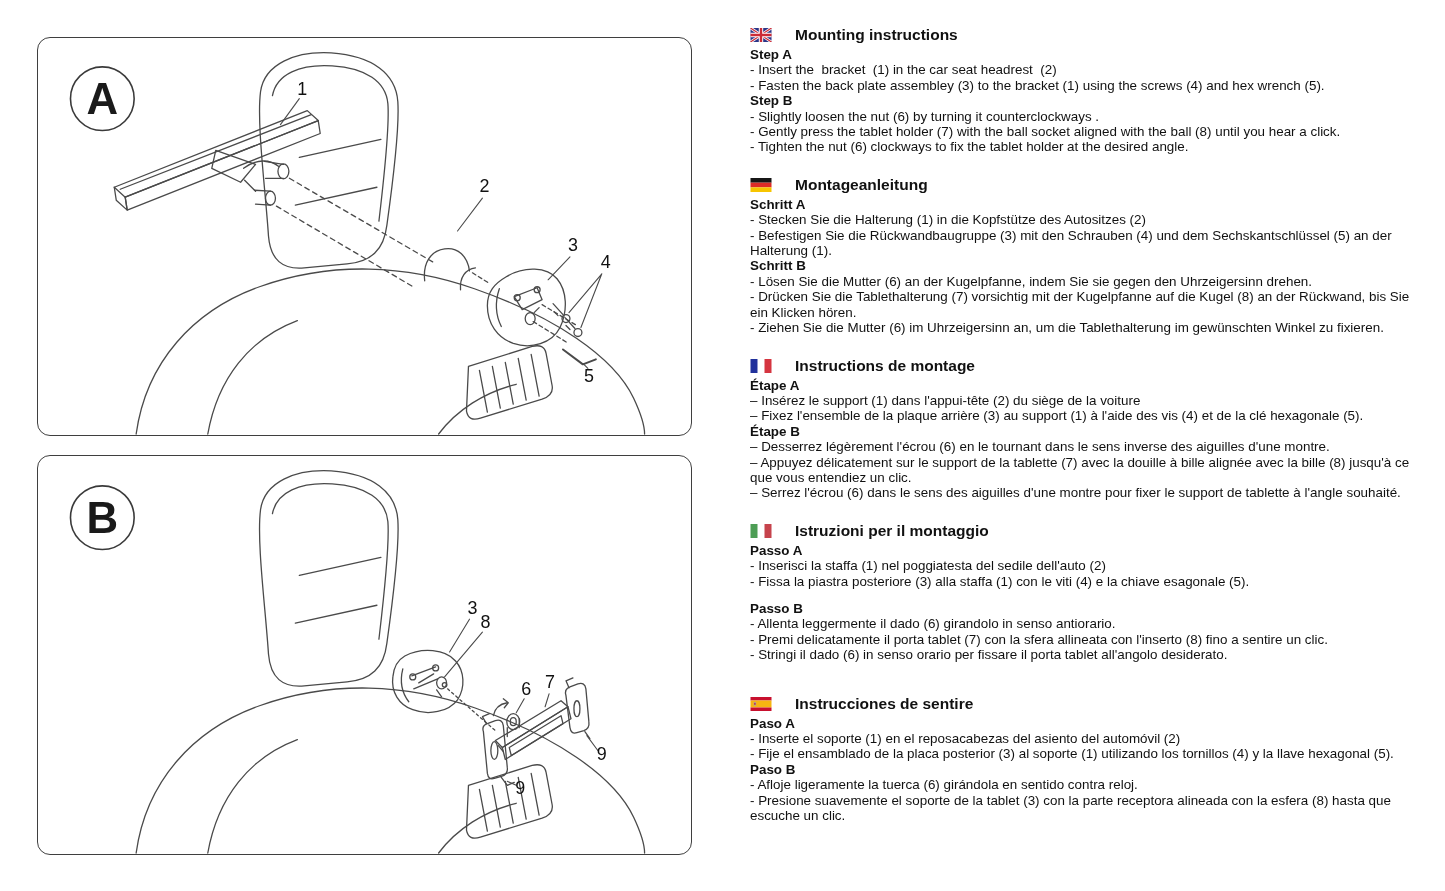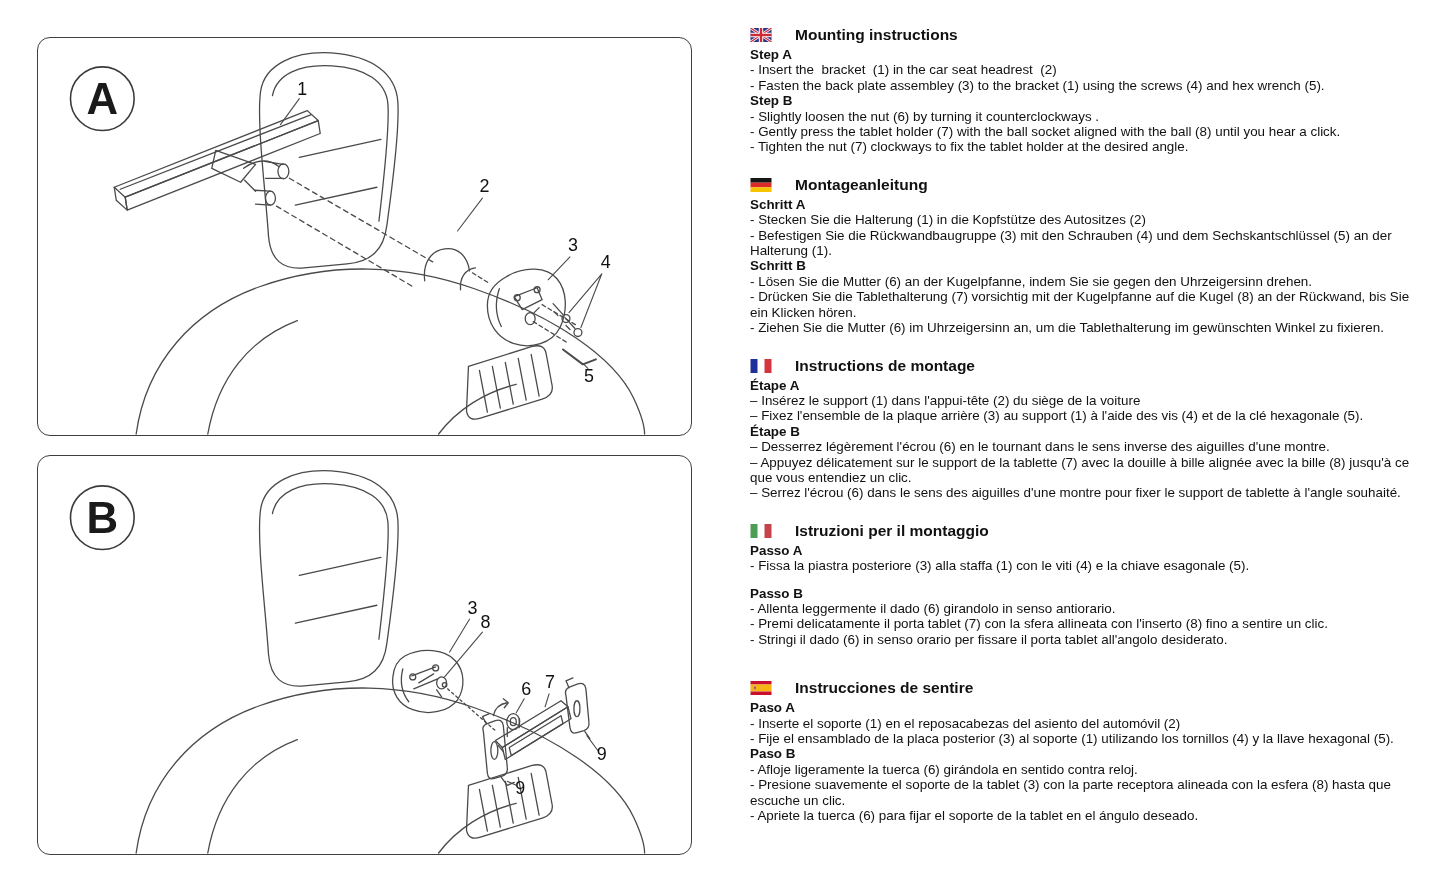--- a/index.html
+++ b/index.html
@@ -194,21 +194,21 @@
       </div>
       <div class="step step-a">
         <p class="step-label">Step A</p>
         <p>- Insert the  bracket  (1) in the car seat headrest  (2)</p>
         <p>- Fasten the back plate assembley (3) to the bracket (1) using the screws (4) and hex wrench (5).</p>
       </div>
       <div class="step step-b">
         <p class="step-label">Step B</p>
         <p>- Slightly loosen the nut (6) by turning it counterclockways .</p>
         <p>- Gently press the tablet holder (7) with the ball socket aligned with the ball (8) until you hear a click.</p>
-        <p>- Tighten the nut (7) clockways to fix the tablet holder at the desired angle.</p>
+        <p>- Tighten the nut (6) clockways to fix the tablet holder at the desired angle.</p>
       </div>
     </section>
 
     <section class="sec sec-de">
       <div class="sec-head">
         <svg class="flag" viewBox="0 0 21 14">
           <rect width="21" height="4.67" y="0" fill="#161616"></rect>
           <rect width="21" height="4.67" y="4.67" fill="#dd2c27"></rect>
           <rect width="21" height="4.66" y="9.34" fill="#f7c500"></rect>
         </svg>
@@ -253,20 +253,21 @@
       <div class="sec-head">
         <svg class="flag" viewBox="0 0 21 14">
           <rect width="21" height="14" fill="#ffffff"></rect>
           <rect width="7" height="14" x="0" fill="#4d9d55"></rect>
           <rect width="7" height="14" x="14" fill="#c6434c"></rect>
         </svg>
         <span class="sec-title">Istruzioni per il montaggio</span>
       </div>
       <div class="step step-a">
         <p class="step-label">Passo A</p>
+        <p>- Inserisci la staffa (1) nel poggiatesta del sedile dell'auto (2)</p>
         <p>- Fissa la piastra posteriore (3) alla staffa (1) con le viti (4) e la chiave esagonale (5).</p>
       </div>
       <div class="step step-b">
         <p class="step-label">Passo B</p>
         <p>- Allenta leggermente il dado (6) girandolo in senso antiorario.</p>
         <p>- Premi delicatamente il porta tablet (7) con la sfera allineata con l'inserto (8) fino a sentire un clic.</p>
         <p>- Stringi il dado (6) in senso orario per fissare il porta tablet all'angolo desiderato.</p>
       </div>
     </section>
 
@@ -283,18 +284,17 @@
       </div>
       <div class="step step-a">
         <p class="step-label">Paso A</p>
         <p>- Inserte el soporte (1) en el reposacabezas del asiento del automóvil (2)</p>
         <p>- Fije el ensamblado de la placa posterior (3) al soporte (1) utilizando los tornillos (4) y la llave hexagonal (5).</p>
       </div>
       <div class="step step-b">
         <p class="step-label">Paso B</p>
         <p>- Afloje ligeramente la tuerca (6) girándola en sentido contra reloj.</p>
         <p>- Presione suavemente el soporte de la tablet (3) con la parte receptora alineada con la esfera (8) hasta que escuche un clic.</p>
-        <p>- Apriete la tuerca (6) para fijar el soporte de la tablet en el ángulo deseado.</p>
       </div>
     </section>
 
   </div>
 </div>
 
 </body></html>

